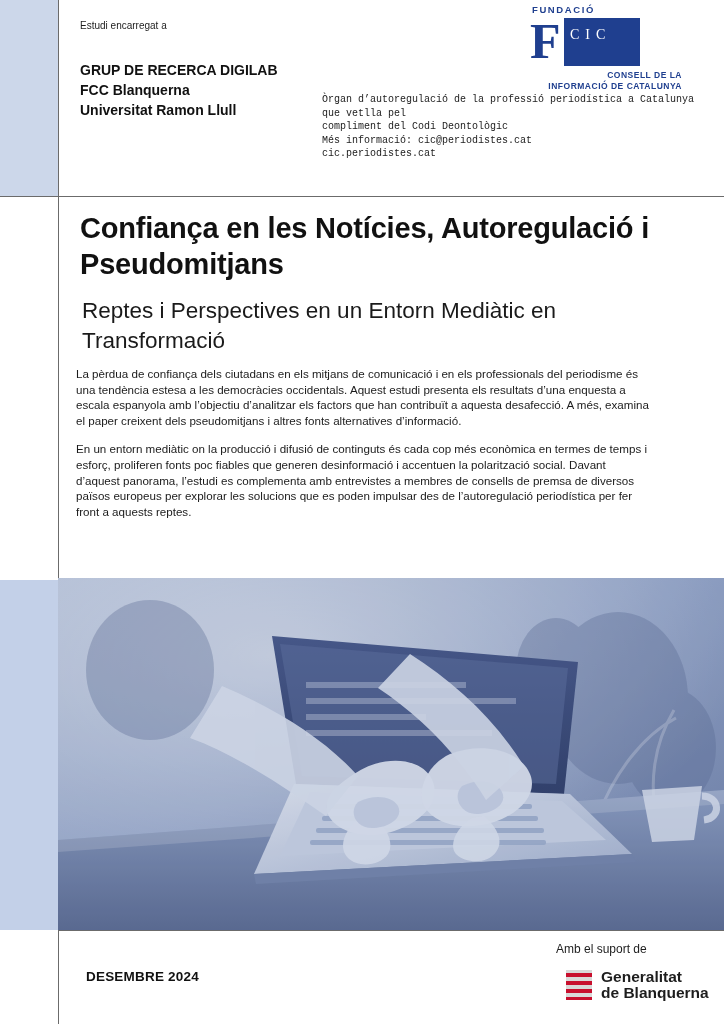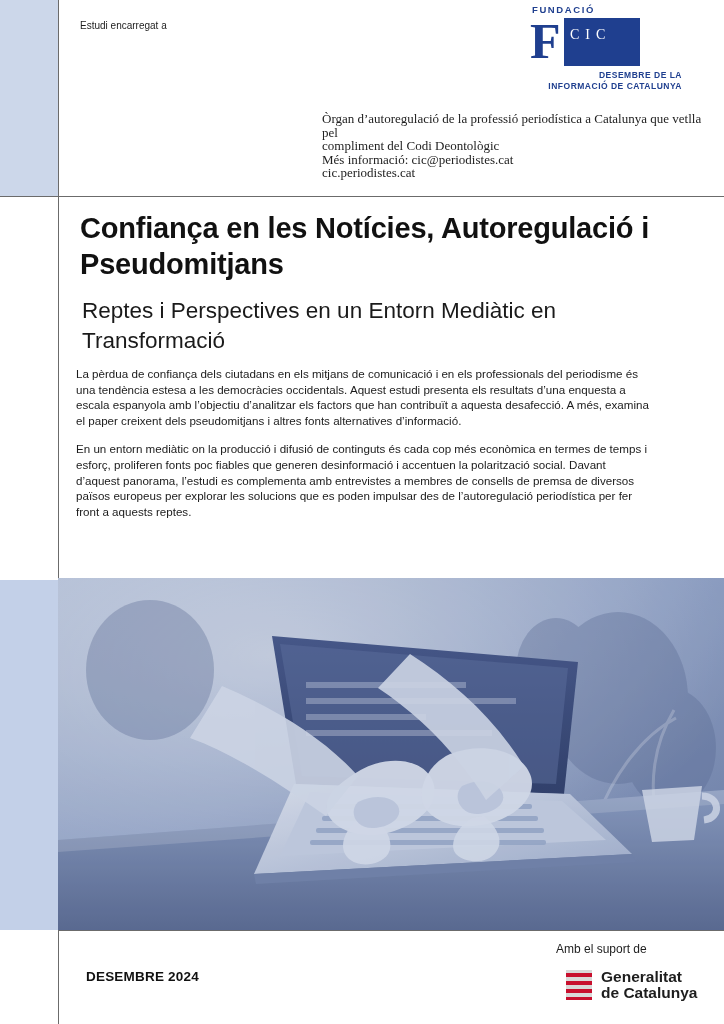--- a/index.html
+++ b/index.html
@@ -135,24 +135,24 @@
     letter-spacing: 0.5px;
     line-height: 11px;
     text-align: right;
     width: 152px;
     margin-top: -2px;
   }
 
   .org-desc {
     position: absolute;
     left: 262px;
-    top: 112px;
+    top: 93px;
     width: 392px;
-    font-family: Liberation Serif, serif;
-    font-size: 13px;
+    font-family: Liberation Mono, monospace;
+    font-size: 10px;
     line-height: 13.5px;
     color: #222222;
   }
   .org-desc .ln { display: block; }
 
   
   .title-wrap {
     position: absolute;
     left: 80px;
     top: 210px;
@@ -263,30 +263,35 @@
     <div class="seg seg-a"></div>
     <div class="seg seg-b"></div>
     <div class="seg seg-c"></div>
     <div class="seg seg-d"></div>
   </div>
   <div class="v-rule"></div>
   <div class="h-rule h-rule-top"></div>
 
   <div class="header">
     <div class="commissioned">Estudi encarregat a</div>
+    <div class="commissioned-by">
+      <div>GRUP DE RECERCA DIGILAB</div>
+      <div>FCC Blanquerna</div>
+      <div>Universitat Ramon Llull</div>
+    </div>
 
     <div class="logo-block">
       <div class="logo-fundacio">FUNDACIÓ</div>
       <div class="logo-marks">
         <div class="logo-f">F</div>
         <div class="logo-box"></div>
         <div class="logo-cic">CIC</div>
       </div>
       <div class="logo-sub">
-        <div>DESEMBRE DE LA</div>
+        <div>CONSELL DE LA</div>
         <div>INFORMACIÓ DE CATALUNYA</div>
       </div>
     </div>
 
     <div class="org-desc">
       <span class="ln">Òrgan d’autoregulació de la professió periodística a Catalunya que vetlla pel</span>
       <span class="ln">compliment del Codi Deontològic</span>
       <span class="ln">Més informació: cic@periodistes.cat</span>
       <span class="ln">cic.periodistes.cat</span>
     </div>
@@ -399,18 +404,18 @@
     <div class="support-label">Amb el suport de</div>
     <div class="gencat">
       <div class="gencat-mark">
         <i style="top:3px"></i>
           <i style="top:11px"></i>
           <i style="top:19px"></i>
           <i style="top:27px"></i>
       </div>
       <div class="gencat-text">
         <span>Generalitat</span>
-        <span>de Catalunya</span>
+        <span>de Blanquerna</span>
       </div>
     </div>
   </div>
 
 </div>
 
 </body></html>

